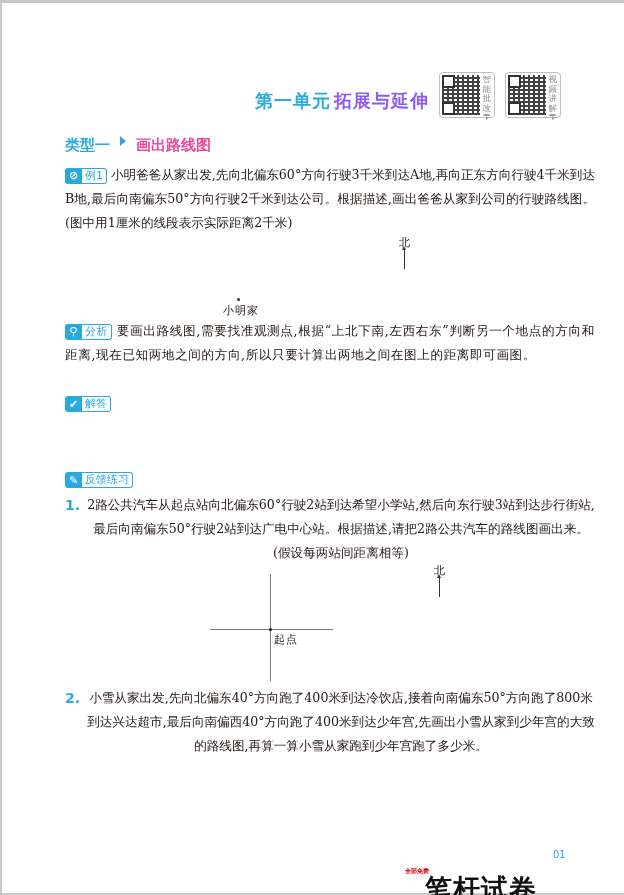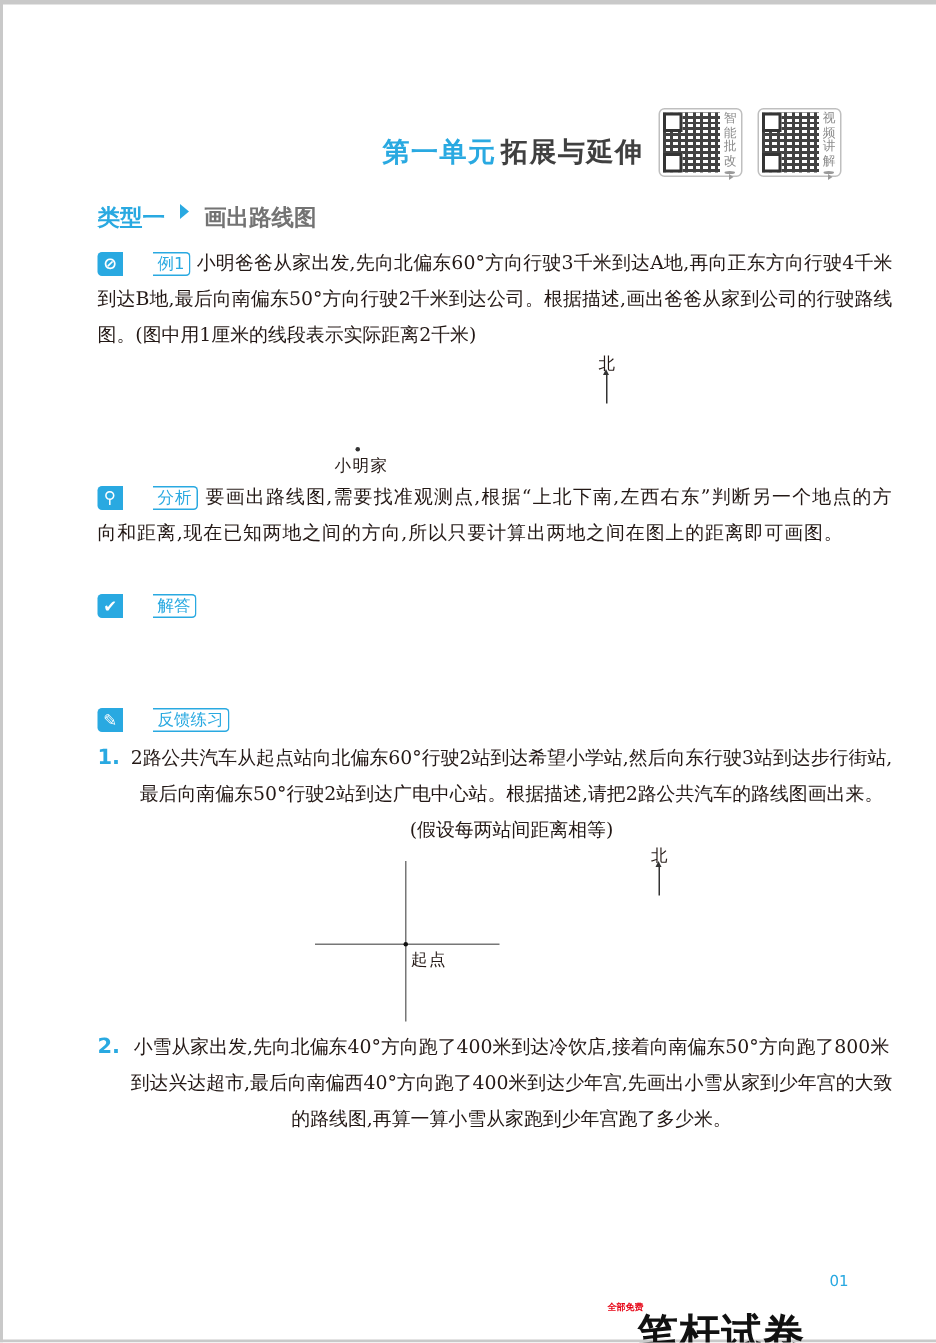--- a/index.html
+++ b/index.html
@@ -14,21 +14,21 @@
     background: #fff;
   }
 
   
   .unit-title {
     position: absolute; left: 218px; top: 86px;
     font-size: 18px; font-weight: bold; letter-spacing: 1px;
     font-family: "DejaVu Serif", serif;
   }
   .unit-title .unit-no { color: #29a9e1; margin-left: 35px; }
-  .unit-title .unit-name { color: #404040; margin-left: 3px; }
+  .unit-title .unit-name { color: #8b5cf6; margin-left: 3px; }
 
   
   .qr-box {
     position: absolute; top: 69px; width: 56px; height: 46px;
     border: 1px solid #bfbfbf; border-radius: 4px; background: #fff;
     display: flex; align-items: stretch; padding: 2px;
   }
   .qr-box .qr-code {
     width: 40px; height: 40px; position: relative;
     background:
@@ -60,33 +60,33 @@
   .type-heading {
     position: absolute; left: 63px; top: 133px;
     font-family: "DejaVu Sans", sans-serif; font-size: 15px; font-weight: bold;
     display: flex; align-items: flex-start;
   }
   .type-heading .type-no { color: #29a9e1; }
   .type-heading .triangle-icon {
     width: 0; height: 0; margin: 0 10px 0 10px;
     border-left: 6px solid #29a9e1; border-top: 5px solid transparent; border-bottom: 5px solid transparent;
   }
-  .type-heading .type-name { color: #737373; }
+  .type-heading .type-name { color: #ec4899; }
 
   
   .tag { display: inline-flex; align-items: center; vertical-align: middle; }
   .tag .tag-icon {
     width: 17px; height: 16px; background: #29a9e1; border-radius: 3px 0 0 3px;
     display: inline-flex; align-items: center; justify-content: center;
     color: #fff; font-family: "DejaVu Sans", sans-serif; font-size: 11px; font-weight: bold;
   }
   .tag .tag-text {
     height: 16px; border: 1px solid #29a9e1; border-left: none; border-radius: 0 3px 3px 0;
     color: #29a9e1; font-family: "DejaVu Sans", sans-serif; font-size: 11px; line-height: 14px;
-    padding: 0 3px; background: #fff; margin-left: 20px;
+    padding: 0 3px; background: #fff;
   }
 
   .para {
     position: absolute; left: 63px; width: 530px;
     font-size: 12.6px; line-height: 24px; text-align: justify;
   }
 
   .example { top: 160px; }
   .analysis { top: 316px; letter-spacing: 0.6px; }
   .answer-tag { position: absolute; left: 63px; top: 393px; }

